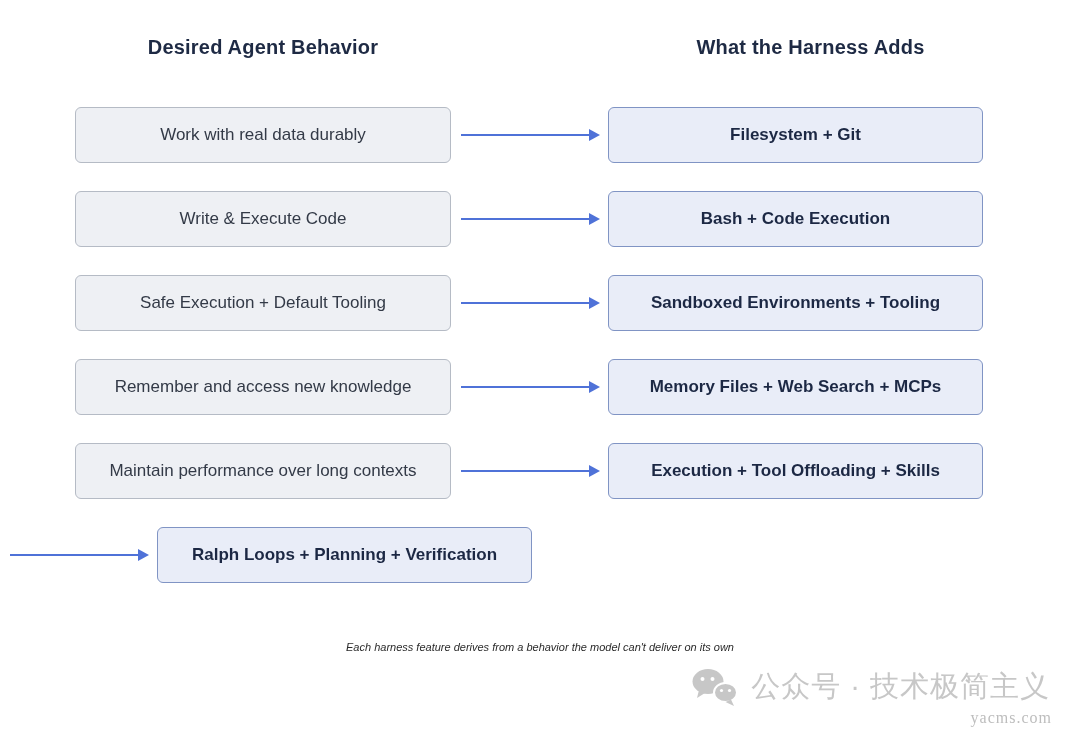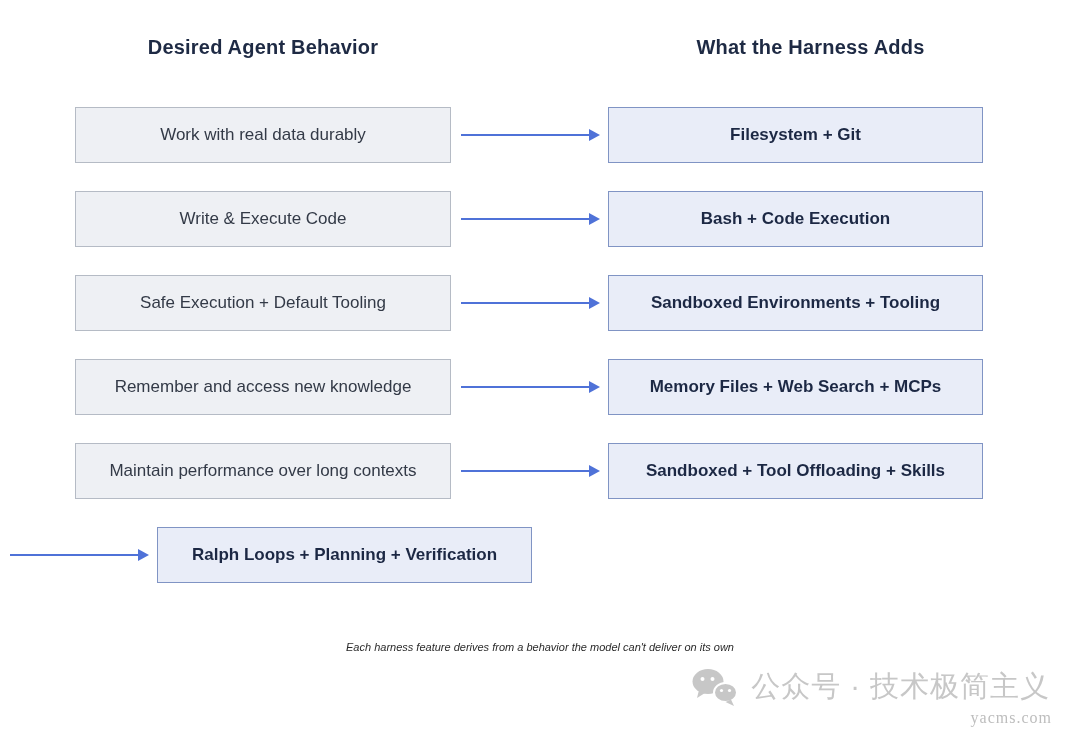--- a/index.html
+++ b/index.html
@@ -37,21 +37,21 @@
     flex-direction:column;
     gap:28px;
   }
   .row{
     display:flex;
     align-items:center;
     height:56px;
   }
   .box{
     height:56px;
-    border-radius:0;
+    border-radius:6px;
     display:flex;
     align-items:center;
     justify-content:center;
     font-size:17px;
   }
   .box.behavior{
     margin-left:75px;
     width:376px;
     background:var(--left-box-bg);
     border:1.5px solid var(--left-box-border);
@@ -182,21 +182,21 @@
 
   <div class="row">
     <div class="box behavior">
       <span>Maintain performance over long contexts</span>
     </div>
     <div class="arrow">
       <div class="arrow-line"></div>
       <div class="arrow-head"></div>
     </div>
     <div class="box harness">
-      <span>Sandboxed + Tool Offloading + Skills</span>
+      <span>Execution + Tool Offloading + Skills</span>
     </div>
   </div>
 
   <div class="row">
     <div class="arrow">
       <div class="arrow-line"></div>
       <div class="arrow-head"></div>
     </div>
     <div class="box harness">
       <span>Ralph Loops + Planning + Verification</span>

